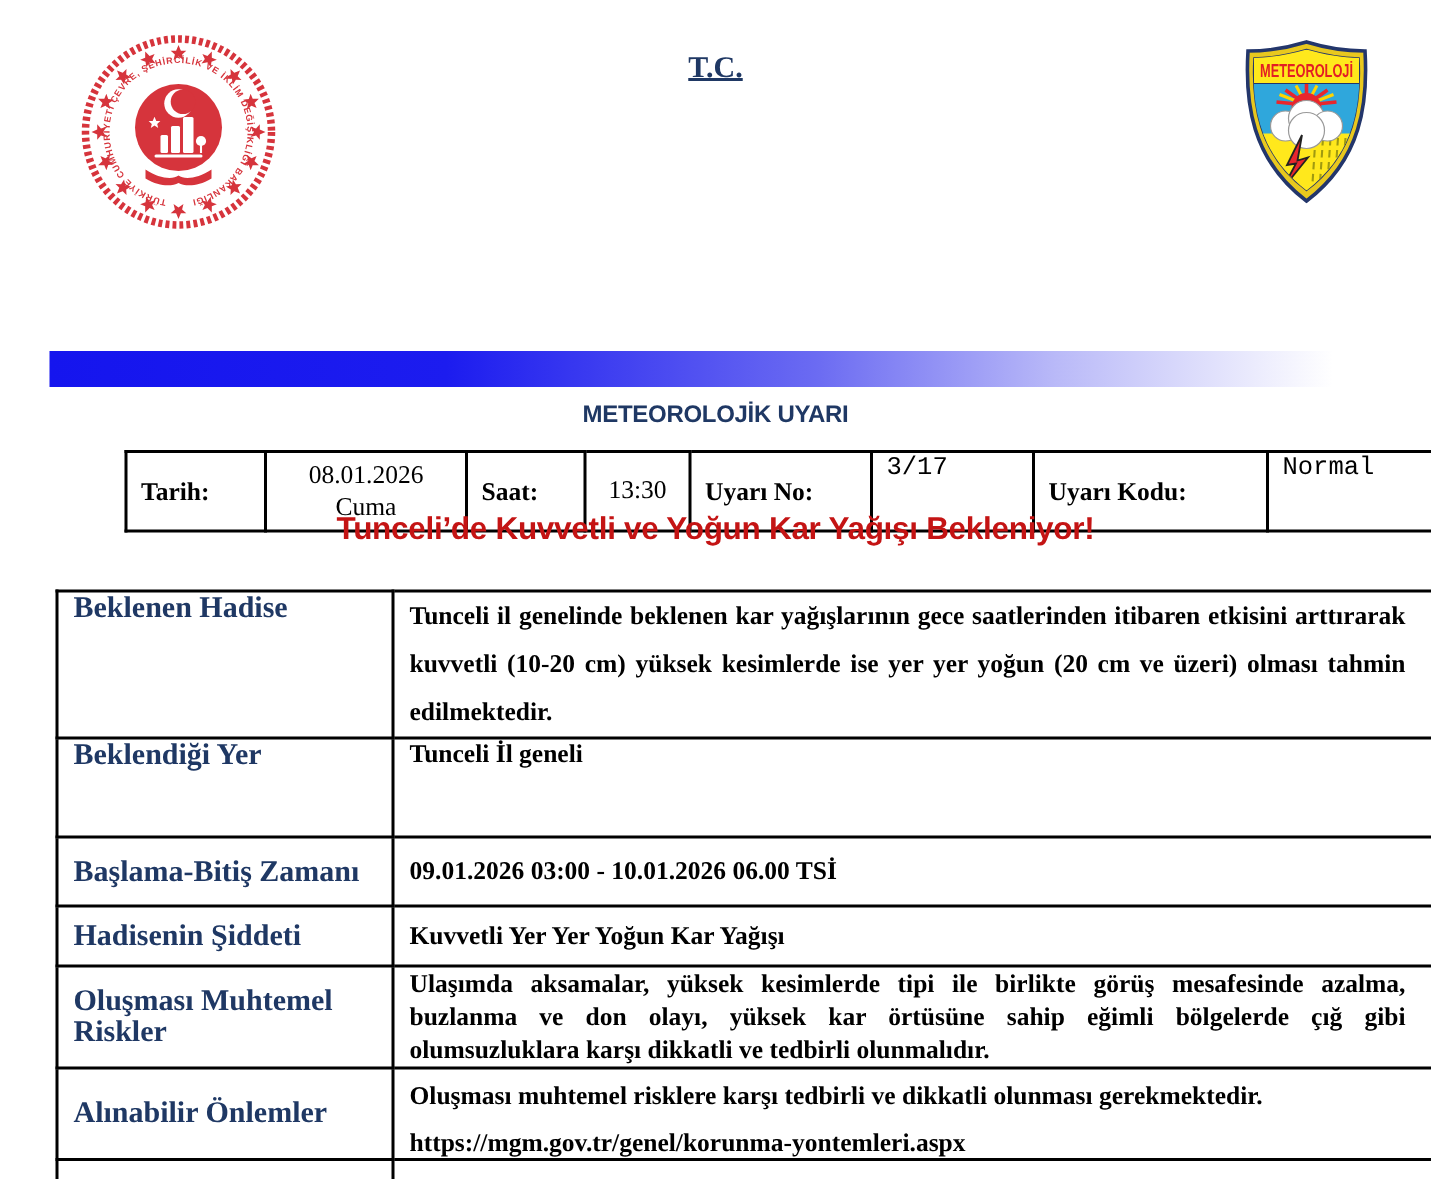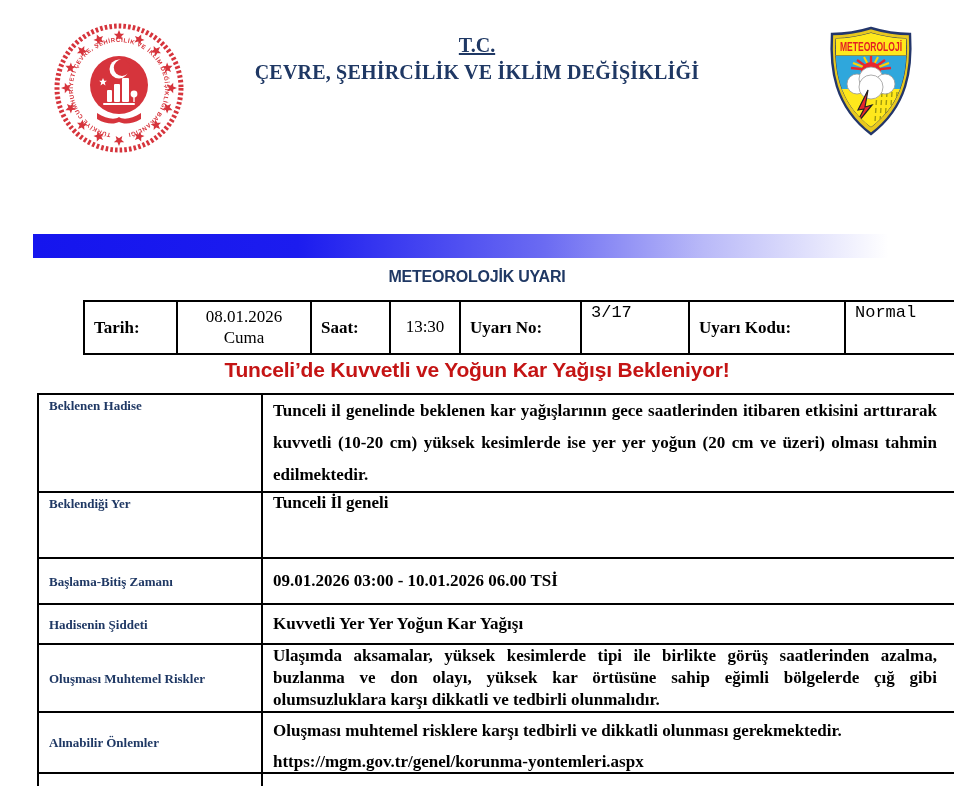--- a/index.html
+++ b/index.html
@@ -39,32 +39,32 @@
   .info-table td{
     border:2px solid #000;font-size:17px;vertical-align:middle;
     padding:0 0 0 9px;color:#000;overflow:hidden;
   }
   .info-table td.lbl{font-weight:bold;}
   .info-table td.ctr{text-align:center;padding:0;line-height:1.18;}
   .info-table td.topv{vertical-align:top;padding-top:1px;font-family:Liberation Mono, monospace;}
 
   
   .alert-title{
-    left:0;top:358px;width:954px;text-align:center;
+    left:0;top:341px;width:954px;text-align:center;
     font-family:"Liberation Sans","DejaVu Sans",sans-serif;
     font-weight:bold;font-size:21px;color:#c41414;letter-spacing:-.2px;
   }
 
   
   .details-table{left:37px;top:393px;width:870px;}
   .details-table td{
     border:2px solid #000;overflow:hidden;vertical-align:middle;
   }
   .details-table td.lbl{
-    width:206px;color:#1f3864;font-weight:bold;font-size:13px;
+    width:206px;color:#1f3864;font-weight:bold;font-size:20px;
     padding:0 6px 0 10px;line-height:21px;
   }
   .details-table td.val{
     width:664px;color:#000;font-weight:bold;font-size:17px;
     padding:0 17px 0 10px;
   }
   td.vtop{vertical-align:top;}
   .pt20{padding-top:20px;}
   .pt12{padding-top:12px;}
   .pt10{padding-top:10px;}
@@ -116,21 +116,20 @@
       <rect x="61" y="62" width="6" height="18" rx="1"></rect>
       <rect x="69" y="56" width="7" height="24" rx="1"></rect>
       <circle cx="81" cy="72" r="3.4"></circle>
       <rect x="80.3" y="74" width="1.4" height="6"></rect>
       <rect x="50" y="81" width="32" height="2" rx="1"></rect>
     </g>
   </svg>
 
   <div class="abs header-text">
     <div class="h-tc">T.C.</div>
-    <div class="h-l1">ÇEVRE, ŞEHİRCİLİK VE İKLİM DEĞİŞİKLİĞİ</div>
   </div>
 
   <svg class="abs" style="left:827px;top:26px;" width="88" height="112" viewBox="0 0 88 112">
     <defs>
       <path id="shieldIn" d="M44,7 C56,10.5 68,12.4 79,12.6 C80.6,42 77,76 44,101 C11,76 7.4,42 9,12.6 C20,12.4 32,10.5 44,7 Z"></path>
       <clipPath id="shieldClip">
           <use href="#shieldIn"></use>
         </clipPath>
     </defs>
     <path d="M44,2 C57,6 71,8 83,8 C85,42 81,80 44,108 C7,80 3,42 5,8 C17,8 31,6 44,2 Z" fill="#e8c81e" stroke="#23366b" stroke-width="2.4"></path>
@@ -209,21 +208,21 @@
     <tr style="height:46px">
       <td class="lbl">Başlama-Bitiş Zamanı</td>
       <td class="val">09.01.2026 03:00 - 10.01.2026 06.00 TSİ</td>
     </tr>
     <tr style="height:40px">
       <td class="lbl">Hadisenin Şiddeti</td>
       <td class="val">Kuvvetli Yer Yer Yoğun Kar Yağışı</td>
     </tr>
     <tr style="height:68px">
       <td class="lbl">Oluşması Muhtemel Riskler</td>
-      <td class="val justify lh22">Ulaşımda aksamalar, yüksek kesimlerde tipi ile birlikte görüş saatlerinden azalma, buzlanma ve don olayı, yüksek kar örtüsüne sahip eğimli bölgelerde çığ gibi olumsuzluklara karşı dikkatli ve tedbirli olunmalıdır.</td>
+      <td class="val justify lh22">Ulaşımda aksamalar, yüksek kesimlerde tipi ile birlikte görüş mesafesinde azalma, buzlanma ve don olayı, yüksek kar örtüsüne sahip eğimli bölgelerde çığ gibi olumsuzluklara karşı dikkatli ve tedbirli olunmalıdır.</td>
     </tr>
     <tr style="height:48px">
       <td class="lbl">Alınabilir Önlemler</td>
       <td class="val vtop" style="padding-top:8px">
         <div class="row6-line">Oluşması muhtemel risklere karşı tedbirli ve dikkatli olunması gerekmektedir.</div>
         <div class="row6-line row6-gap">https://mgm.gov.tr/genel/korunma-yontemleri.aspx</div>
       </td>
     </tr>
     <tr style="height:40px">
       <td class="lbl"></td>

